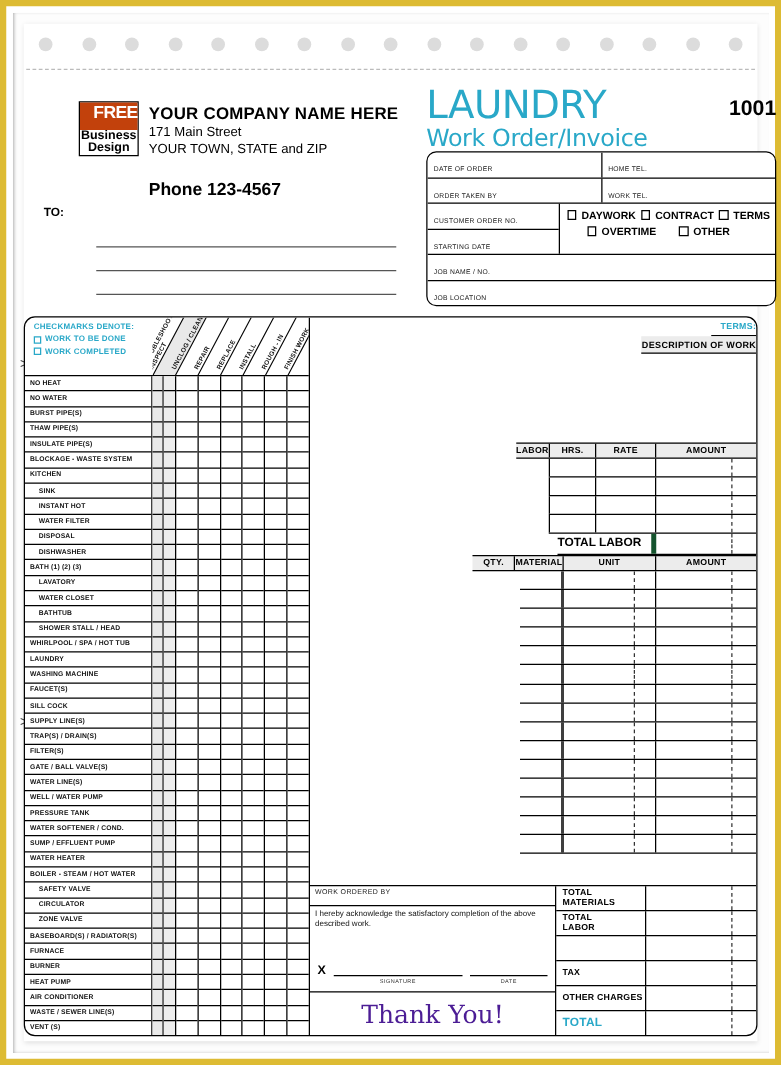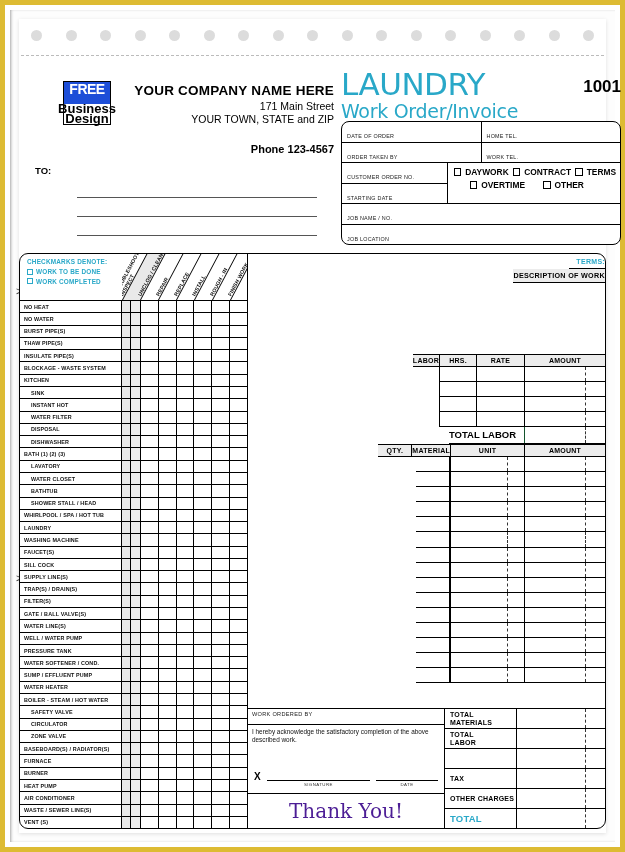--- a/index.html
+++ b/index.html
@@ -63,65 +63,65 @@
   .fbd-logo {
     position: absolute;
     left: 44px; top: 14px;
     width: 48px; height: 44px;
     border: 1.5px solid #000;
     background: #fff;
     display: flex;
     flex-direction: column;
   }
   .fbd-free {
-    background: #1d4ed8;
+    background: #c2410c;
     color: #fff;
     font-weight: bold;
     font-size: 14px;
-    text-align: center;
+    text-align: right;
     line-height: 15px;
     letter-spacing: -0.5px;
     height: 31px;
   }
   .fbd-sub {
     flex: 1;
     display: flex;
     flex-direction: column;
     justify-content: center;
     align-items: center;
     font-weight: bold;
-    font-size: 13px;
+    font-size: 10px;
     line-height: 10px;
     color: #000;
   }
 
   .company-block {
     position: absolute;
     left: 100px; top: 16px;
     width: 215px;
-    text-align: right;
+    text-align: left;
   }
   .company-name {
     font-size: 13.5px;
     font-weight: bold;
     letter-spacing: 0.2px;
     color: #000;
   }
   .company-addr {
     font-size: 10.5px;
     line-height: 13px;
     color: #000;
     margin-top: 2px;
   }
   .company-phone {
     position: absolute;
     left: 100px; top: 76px;
     width: 215px;
-    text-align: right;
-    font-size: 11px;
+    text-align: left;
+    font-size: 14px;
     font-weight: bold;
     color: #000;
   }
 
   
   .to-label {
     position: absolute;
     left: 16px; top: 98px;
     font-size: 9.5px;
     font-weight: bold;
@@ -448,21 +448,21 @@
     border-bottom: 1.1px solid #000;
   }
   .tl-label {
     flex: 1;
     display: flex;
     align-items: center;
     justify-content: flex-end;
     padding-right: 8px;
     font-size: 9.5px;
     font-weight: bold;
-    border-right: 1px solid #14532d;
+    border-right: 4px solid #14532d;
   }
 
   
   .c-qty  { width: 34px; flex: none; }
   .c-mat  { flex: 1; }
   .c-unit { width: 74px; flex: none; position: relative; }
   .unit-divider {
     position: absolute;
     right: 16px; top: 0; bottom: 0;
     border-left: 1px dashed #333;

